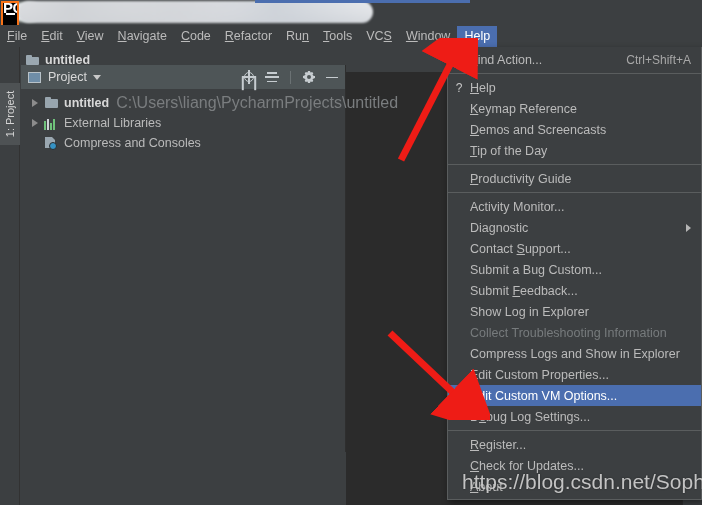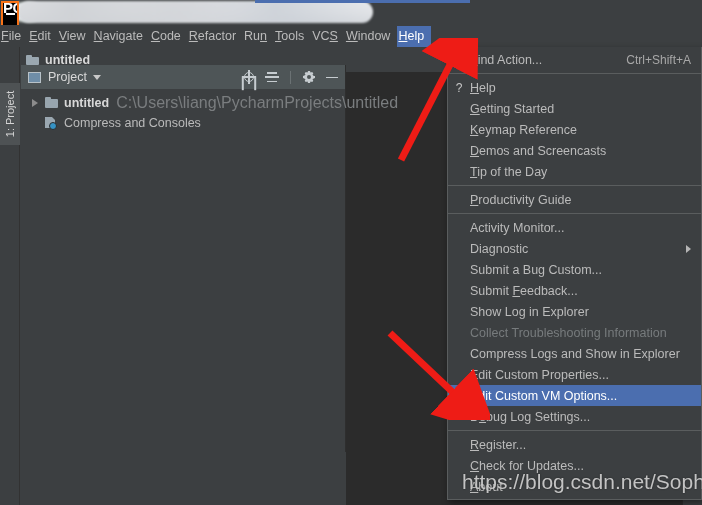--- a/index.html
+++ b/index.html
@@ -84,21 +84,21 @@
     position: absolute;
     left: 0; top: 25px;
     width: 702px; height: 22px;
     background: #3c3f41;
     display: flex;
     align-items: center;
     padding-left: 0px;
     box-sizing: border-box;
   }
   .menubar-item {
-    padding: 3px 7px 4px 1px;
+    padding: 3px 7px 4px 7px;
     font-size: 12.5px;
     color: #bbbbbb;
     white-space: nowrap;
     cursor: default;
   }
   .menubar-item.active {
     background: #4b6eaf;
     color: #ffffff;
   }
   .menubar-item u { text-decoration: underline; }
@@ -555,44 +555,50 @@
       </div>
     </div>
     <div class="tree">
         <div class="tree-row">
           <div class="twisty closed"></div>
           <div class="tree-icon ti-folder"></div>
           <div class="tree-label bold">untitled</div>
           <div class="tree-path">C:\Users\liang\PycharmProjects\untitled</div>
         </div>
         <div class="tree-row">
+          <div class="twisty closed"></div>
+          <div class="tree-icon ti-lib">
+            <i></i>
+            <i></i>
+            <i></i>
+            <i></i>
+          </div>
+          <div class="tree-label">External Libraries</div>
+        </div>
+        <div class="tree-row">
           <div class="twisty none"></div>
           <div class="tree-icon ti-scratch"></div>
           <div class="tree-label">Compress and Consoles</div>
         </div>
       </div>
   </div>
 
   <div class="menu-popup">
       <div class="menu-item">
         <div class="gutter"></div>
         <div class="mlabel"><u class="mn">F</u>ind Action...</div>
         <div class="mshortcut">Ctrl+Shift+A</div>
       </div>
       <div class="menu-sep"></div>
       <div class="menu-item">
         <div class="gutter">?</div>
         <div class="mlabel"><u class="mn">H</u>elp</div>
       </div>
       <div class="menu-item">
         <div class="gutter"></div>
-        <div class="mlabel"><u class="mn">G</u>etting Started</div>
-      </div>
-      <div class="menu-item">
-        <div class="gutter"></div>
         <div class="mlabel"><u class="mn">K</u>eymap Reference</div>
       </div>
       <div class="menu-item">
         <div class="gutter"></div>
         <div class="mlabel"><u class="mn">D</u>emos and Screencasts</div>
       </div>
       <div class="menu-item">
         <div class="gutter"></div>
         <div class="mlabel"><u class="mn">T</u>ip of the Day</div>
       </div>
@@ -603,20 +609,24 @@
       </div>
       <div class="menu-sep"></div>
       <div class="menu-item">
         <div class="gutter"></div>
         <div class="mlabel">Activity Monitor...</div>
       </div>
       <div class="menu-item">
         <div class="gutter"></div>
         <div class="mlabel">Diagnostic</div>
         <div class="submenu-arrow"></div>
+      </div>
+      <div class="menu-item">
+        <div class="gutter"></div>
+        <div class="mlabel">Contact <u class="mn">S</u>upport...</div>
       </div>
       <div class="menu-item">
         <div class="gutter"></div>
         <div class="mlabel">Submit a Bug Custom...</div>
       </div>
       <div class="menu-item">
         <div class="gutter"></div>
         <div class="mlabel">Submit <u class="mn">F</u>eedback...</div>
       </div>
       <div class="menu-item">

